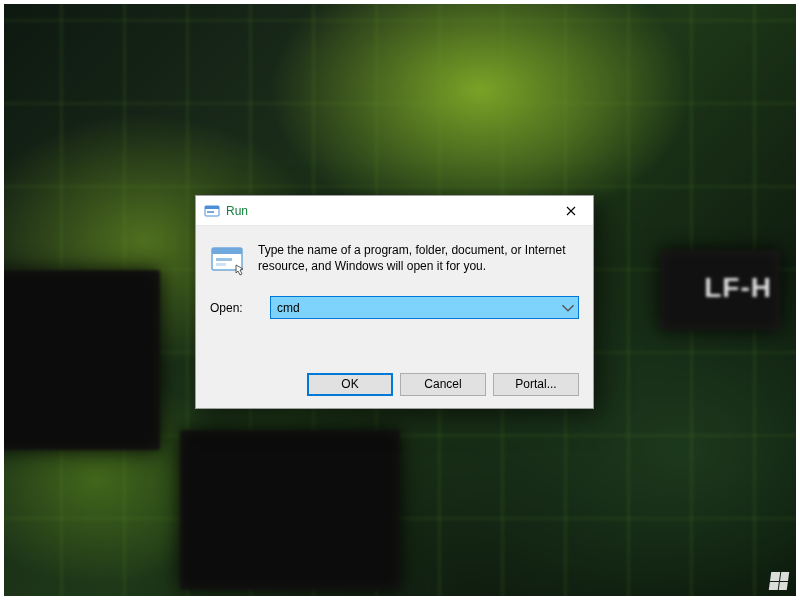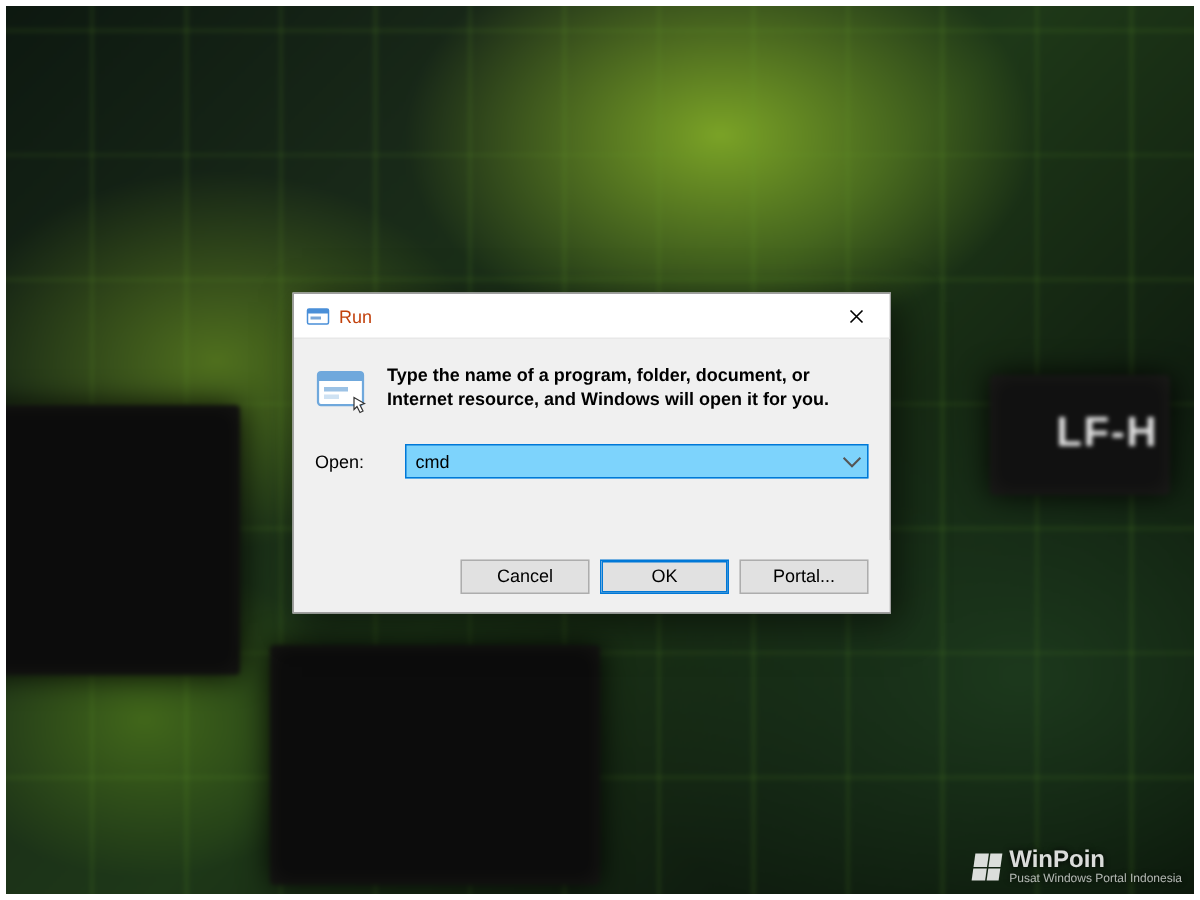--- a/index.html
+++ b/index.html
@@ -77,21 +77,21 @@
       display: flex; align-items: center;
       padding: 0 0 0 8px;
     }
     .titlebar .icon-slot {
       width: 16px; height: 16px;
       display:flex; align-items:center; justify-content:center;
     }
     .titlebar .title {
       margin-left: 6px;
       font-size: 12px;
-      color: #c2410c;
+      color: #15803d;
     }
     .close-btn {
       margin-left: auto;
       width: 45px; height: 29px;
       display: flex; align-items: center; justify-content: center;
       font-size: 14px;
       background: transparent;
       border: none;
       cursor: default;
     }
@@ -101,21 +101,21 @@
       flex: 1 0 auto;
       padding: 16px 14px 0 14px;
       display: flex; flex-direction: column;
     }
     .row-top { display:flex; gap:12px; }
     .big-icon {
       width: 36px; height: 36px; flex: 0 0 36px;
       display:flex; align-items:center; justify-content:center;
     }
     .desc {
-      font-size: 12px; color: #000; line-height: 1.35; font-weight: bold;
+      font-size: 12px; color: #000; line-height: 1.35;
     }
     .row-open {
       display:flex; align-items:center; gap:24px;
       margin-top: 18px;
     }
     .open-label {
       width: 36px; font-size:12px; color:#000;
     }
     .combo {
       flex: 1;
@@ -202,32 +202,28 @@
         <span class="dd">
           <svg viewBox="0 0 10 10">
             <path d="M1 3 L5 7 L9 3" stroke="#555" stroke-width="1" fill="none"></path>
           </svg>
         </span>
       </div>
     </div>
   </div>
 
   <div class="button-row">
+    <button class="btn default">OK</button>
     <button class="btn">Cancel</button>
-    <button class="btn default">OK</button>
     <button class="btn">Portal...</button>
   </div>
 </div>
 
 <div class="watermark">
   <span class="win-flag">
     <span></span>
       <span></span>
       <span></span>
       <span></span>
   </span>
-  <span>
-    <span>WinPoin</span>
-    <small>Pusat Windows Portal Indonesia</small>
-  </span>
 </div>
 
 <div class="frame"></div>
 
 </body></html>

